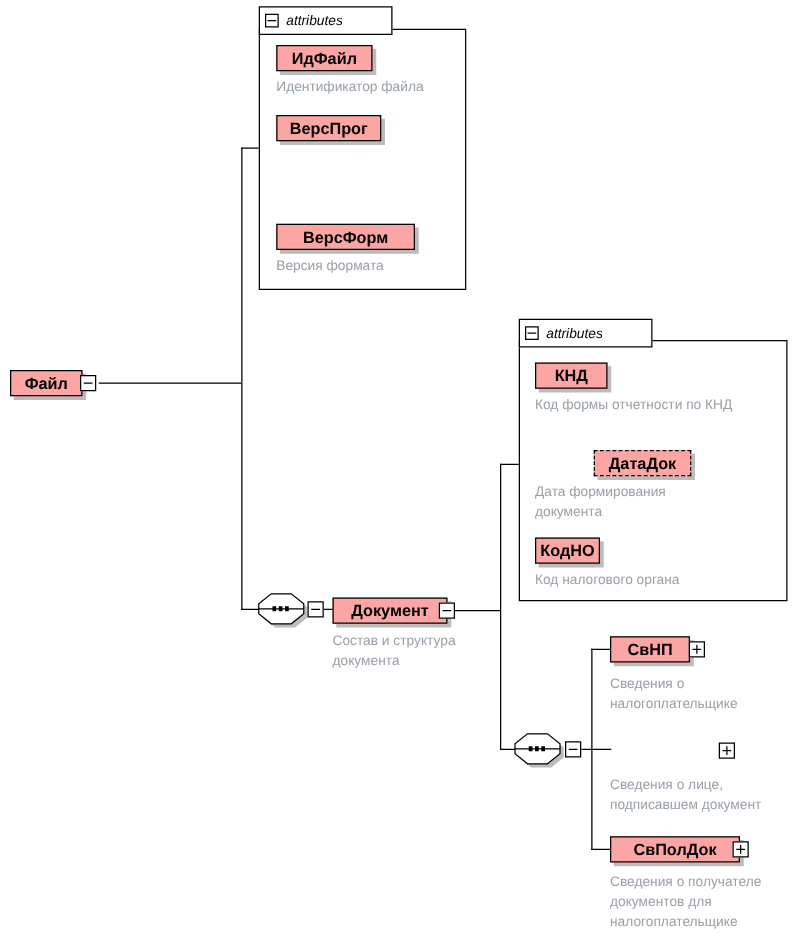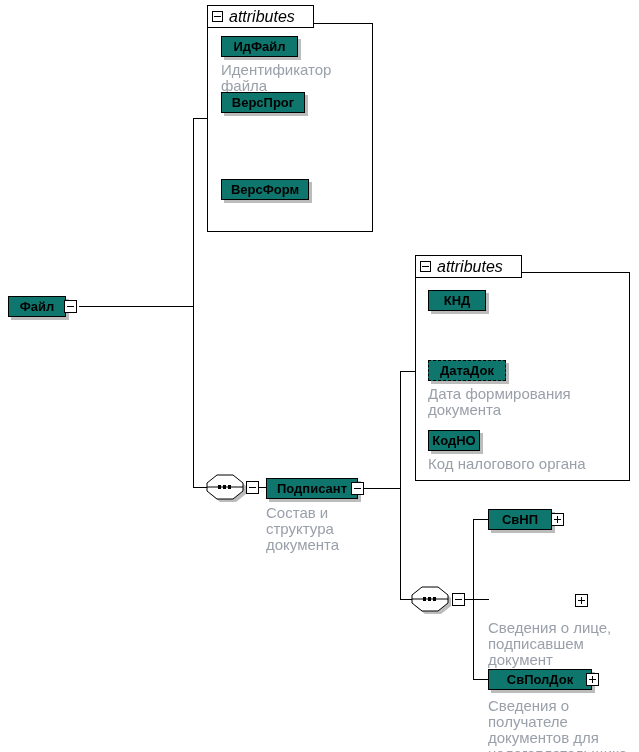--- a/index.html
+++ b/index.html
@@ -2,45 +2,45 @@
 <html><head>
 <meta charset="utf-8">
 <style>
   html,body{margin:0;padding:0;background:#fff;}
   #stage{
     position:relative;width:639px;height:752px;background:#fff;overflow:hidden;
     font-family:"Liberation Sans",sans-serif;
   }
   .ln{position:absolute;background:#000;}
   .elem{
-    position:absolute;box-sizing:border-box;background:#0f766e;border:1px solid #000;
+    position:absolute;box-sizing:border-box;background:#fca5a5;border:1px solid #000;
     box-shadow:3px 3px 0 #bcbcbc;display:flex;align-items:center;justify-content:center;
     font-weight:bold;font-size:13px;color:#000;white-space:nowrap;height:21px;
   }
-  .elem.dashed{border:1px dashed #000;}
+  .elem.dashed{border:1px dashed #000;margin-left:47px;}
   .toggle{
     position:absolute;width:13px;height:13px;box-sizing:border-box;
     background:#fff;border:1px solid #000;
   }
   .toggle::before{content:"";position:absolute;left:2px;right:2px;top:5px;height:1px;background:#000;}
   .toggle.plus::after{content:"";position:absolute;top:2px;bottom:2px;left:5px;width:1px;background:#000;}
   .ann{
-    position:absolute;color:#9aa0aa;font-size:15px;line-height:16px;
+    position:absolute;color:#9aa0aa;font-size:11px;line-height:16px;
   }
   .attrbody{position:absolute;box-sizing:border-box;background:#fff;border:1px solid #000;}
   .attrtab{
     position:absolute;box-sizing:border-box;background:#fff;border:1px solid #000;
     height:23px;width:107px;display:flex;align-items:center;z-index:2;
   }
   .tabicon{
     position:relative;width:11px;height:11px;box-sizing:border-box;margin:0 6px 0 4px;
     background:#fff;border:1px solid #000;flex:0 0 auto;
   }
   .tabicon::before{content:"";position:absolute;left:1px;right:1px;top:4px;height:1px;background:#000;}
-  .attrtab .tablabel{font-style:italic;font-size:16px;color:#000;}
+  .attrtab .tablabel{font-style:italic;font-size:11px;color:#000;}
   svg{position:absolute;overflow:visible;}
 </style>
 </head>
 <body>
 
 <div id="stage">
 
   <div class="ln" style="left:79px;top:306px;width:114px;height:1px"></div>
   <div class="ln" style="left:193px;top:118px;width:1px;height:370px"></div>
   <div class="ln" style="left:193px;top:118px;width:15px;height:1px"></div>
@@ -65,48 +65,50 @@
     <span class="tabicon"></span>
     <span class="tablabel">attributes</span>
   </div>
   <div class="elem" style="left:221px;top:36px;width:77px">
     <span>ИдФайл</span>
   </div>
   <div class="ann" style="left:221px;top:62px;width:150px">Идентификатор файла</div>
   <div class="elem" style="left:221px;top:92px;width:84px">
     <span>ВерсПрог</span>
   </div>
-  <div class="elem" style="left:221px;top:179px;width:88px">
+  <div class="elem" style="left:221px;top:179px;width:111px">
     <span>ВерсФорм</span>
   </div>
+  <div class="ann" style="left:221px;top:205px;width:150px">Версия формата</div>
 
   <svg style="left:206px;top:474px" width="42" height="29" viewBox="0 0 42 29">
     <polygon points="14,4 30,4 40,12 40,20 30,28 14,28 4,20 4,12" fill="#bcbcbc" stroke="none"></polygon>
     <polygon points="11,1 27,1 37,9 37,17 27,25 11,25 1,17 1,9" fill="#fff" stroke="#000"></polygon>
     <line x1="1" y1="13" x2="37" y2="13" stroke="#000"></line>
     <rect x="12" y="11" width="3" height="4" fill="#000"></rect>
     <rect x="17" y="11" width="3" height="4" fill="#000"></rect>
     <rect x="22" y="11" width="3" height="4" fill="#000"></rect>
   </svg>
   <div class="toggle" style="left:246px;top:481px"></div>
 
   <div class="elem" style="left:266px;top:478px;width:92px">
-    <span>Подписант</span>
+    <span>Документ</span>
   </div>
   <div class="toggle" style="left:351px;top:482px"></div>
   <div class="ann" style="left:266px;top:505px;width:122px">Состав и структура документа</div>
 
   <div class="attrbody" style="left:415px;top:272px;width:215px;height:209px"></div>
   <div class="attrtab" style="left:415px;top:255px">
     <span class="tabicon"></span>
     <span class="tablabel">attributes</span>
   </div>
   <div class="elem" style="left:428px;top:290px;width:58px">
     <span>КНД</span>
   </div>
+  <div class="ann" style="left:428px;top:316px;width:160px">Код формы отчетности по КНД</div>
   <div class="elem dashed" style="left:428px;top:360px;width:78px">
     <span>ДатаДок</span>
   </div>
   <div class="ann" style="left:428px;top:386px;width:150px">Дата формирования документа</div>
   <div class="elem" style="left:428px;top:430px;width:52px">
     <span>КодНО</span>
   </div>
   <div class="ann" style="left:428px;top:456px;width:175px">Код налогового органа</div>
 
   <svg style="left:411px;top:586px" width="42" height="29" viewBox="0 0 42 29">
@@ -116,20 +118,21 @@
     <rect x="12" y="11" width="3" height="4" fill="#000"></rect>
     <rect x="17" y="11" width="3" height="4" fill="#000"></rect>
     <rect x="22" y="11" width="3" height="4" fill="#000"></rect>
   </svg>
   <div class="toggle" style="left:452px;top:593px"></div>
 
   <div class="elem" style="left:488px;top:509px;width:64px">
     <span>СвНП</span>
   </div>
   <div class="toggle plus" style="left:551px;top:513px"></div>
+  <div class="ann" style="left:488px;top:539px;width:128px">Сведения о налогоплательщике</div>
 
   <div class="toggle plus" style="left:575px;top:594px"></div>
   <div class="ann" style="left:488px;top:620px;width:158px">Сведения о лице, подписавшем документ</div>
 
   <div class="elem" style="left:488px;top:669px;width:104px">
     <span>СвПолДок</span>
   </div>
   <div class="toggle plus" style="left:586px;top:673px"></div>
   <div class="ann" style="left:488px;top:698px;width:150px">Сведения о получателе документов для налогоплательщике</div>
 

